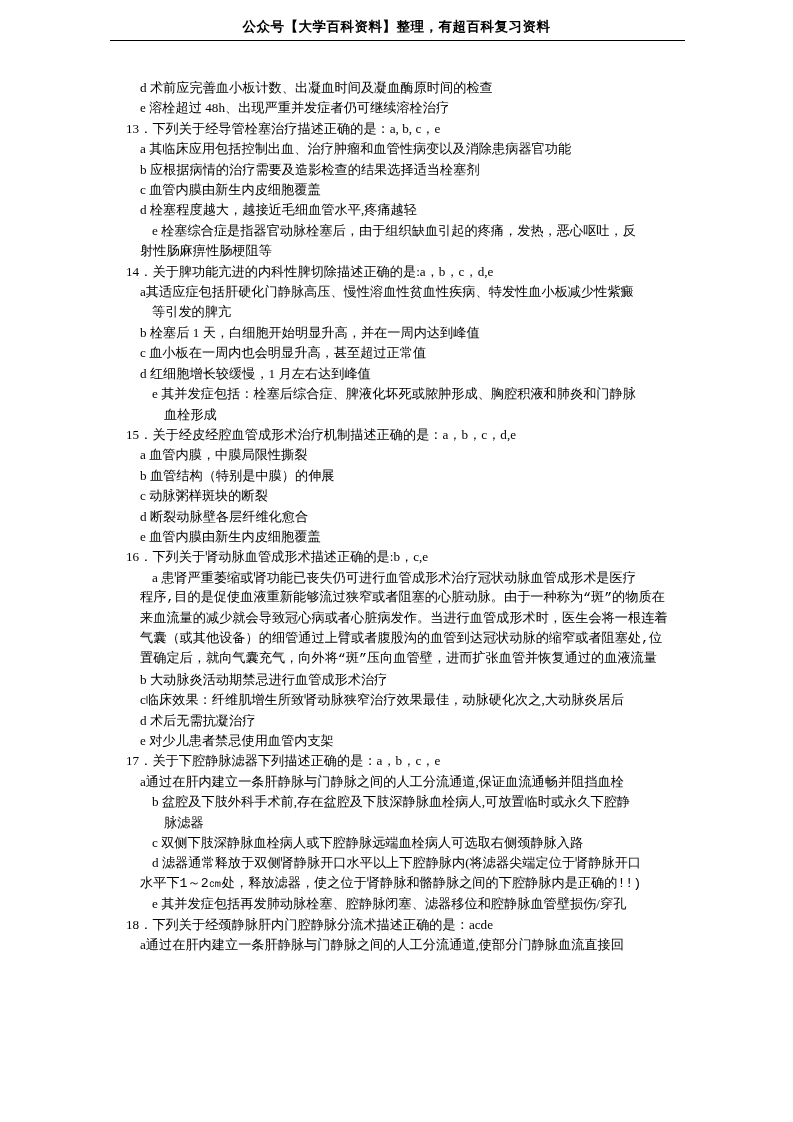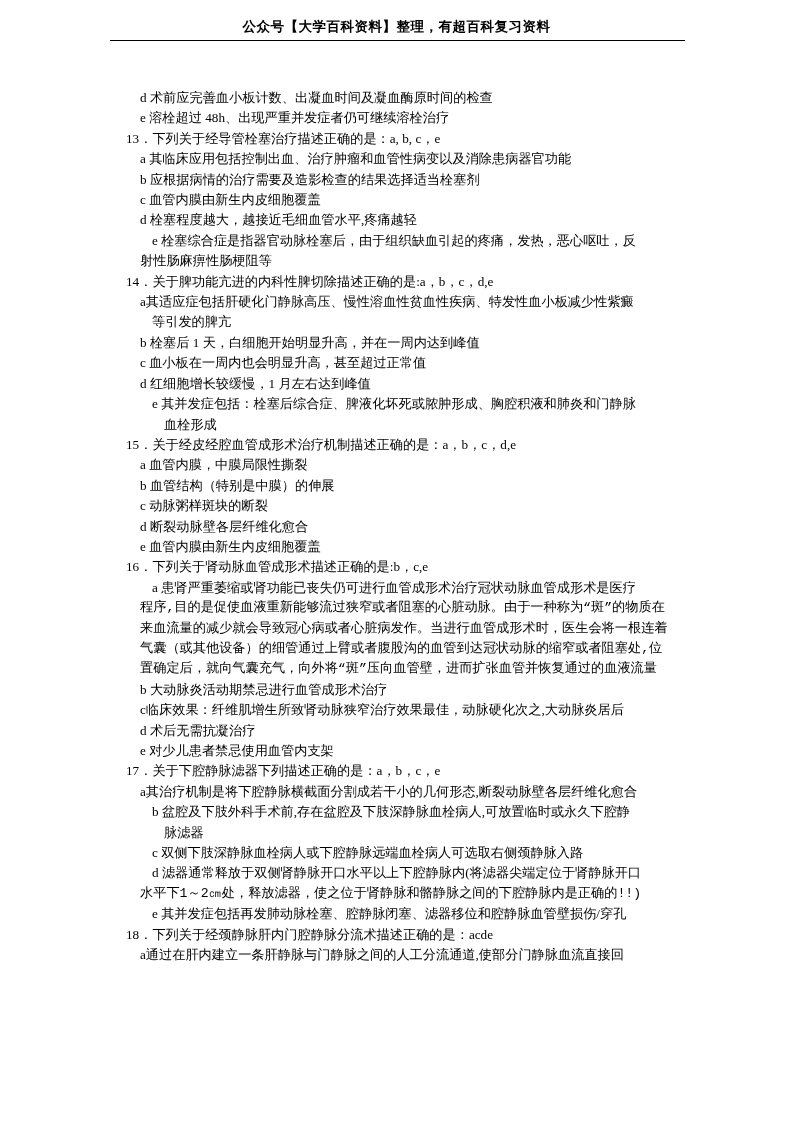--- a/index.html
+++ b/index.html
@@ -37,21 +37,21 @@
   .header-rule {
     position: absolute;
     top: 40px;
     left: 110px;
     width: 575px;
     height: 1px;
     background: #000;
   }
   .content {
     position: absolute;
-    top: 88px;
+    top: 78px;
     left: 118px;
     width: 562px;
     font-size: 13.2px;
     line-height: 20.4px;
   }
   .line {
     white-space: pre-wrap;
     text-align: justify;
   }
   
@@ -98,21 +98,21 @@
       <div class="line just ind-sub2">a 患肾严重萎缩或肾功能已丧失仍可进行血管成形术治疗冠状动脉血管成形术是医疗</div>
       <div class="line just ind-para">程序,目的是促使血液重新能够流过狭窄或者阻塞的心脏动脉。由于一种称为“斑”的物质在</div>
       <div class="line just ind-para">来血流量的减少就会导致冠心病或者心脏病发作。当进行血管成形术时，医生会将一根连着</div>
       <div class="line just ind-para">气囊（或其他设备）的细管通过上臂或者腹股沟的血管到达冠状动脉的缩窄或者阻塞处,位</div>
       <div class="line just ind-para">置确定后，就向气囊充气，向外将“斑”压向血管壁，进而扩张血管并恢复通过的血液流量</div>
       <div class="line just ind-sub">b 大动脉炎活动期禁忌进行血管成形术治疗</div>
       <div class="line just ind-sub">c临床效果：纤维肌增生所致肾动脉狭窄治疗效果最佳，动脉硬化次之,大动脉炎居后</div>
       <div class="line just ind-sub">d 术后无需抗凝治疗</div>
       <div class="line just ind-sub">e 对少儿患者禁忌使用血管内支架</div>
       <div class="line just ind-num">17．关于下腔静脉滤器下列描述正确的是：a，b，c，e</div>
-      <div class="line just ind-sub">a其治疗机制是将下腔静脉横截面分割成若干小的几何形态,断裂动脉壁各层纤维化愈合</div>
+      <div class="line just ind-sub">a通过在肝内建立一条肝静脉与门静脉之间的人工分流通道,保证血流通畅并阻挡血栓</div>
       <div class="line just ind-sub2">b 盆腔及下肢外科手术前,存在盆腔及下肢深静脉血栓病人,可放置临时或永久下腔静</div>
       <div class="line just ind-deep">脉滤器</div>
       <div class="line just ind-sub2">c 双侧下肢深静脉血栓病人或下腔静脉远端血栓病人可选取右侧颈静脉入路</div>
       <div class="line just ind-sub2">d 滤器通常释放于双侧肾静脉开口水平以上下腔静脉内(将滤器尖端定位于肾静脉开口</div>
       <div class="line just ind-para">水平下1～2㎝处，释放滤器，使之位于肾静脉和骼静脉之间的下腔静脉内是正确的!!)</div>
       <div class="line just ind-sub2">e 其并发症包括再发肺动脉栓塞、腔静脉闭塞、滤器移位和腔静脉血管壁损伤/穿孔</div>
       <div class="line just ind-num">18．下列关于经颈静脉肝内门腔静脉分流术描述正确的是：acde</div>
       <div class="line just ind-sub">a通过在肝内建立一条肝静脉与门静脉之间的人工分流通道,使部分门静脉血流直接回</div>
     </div>
 

